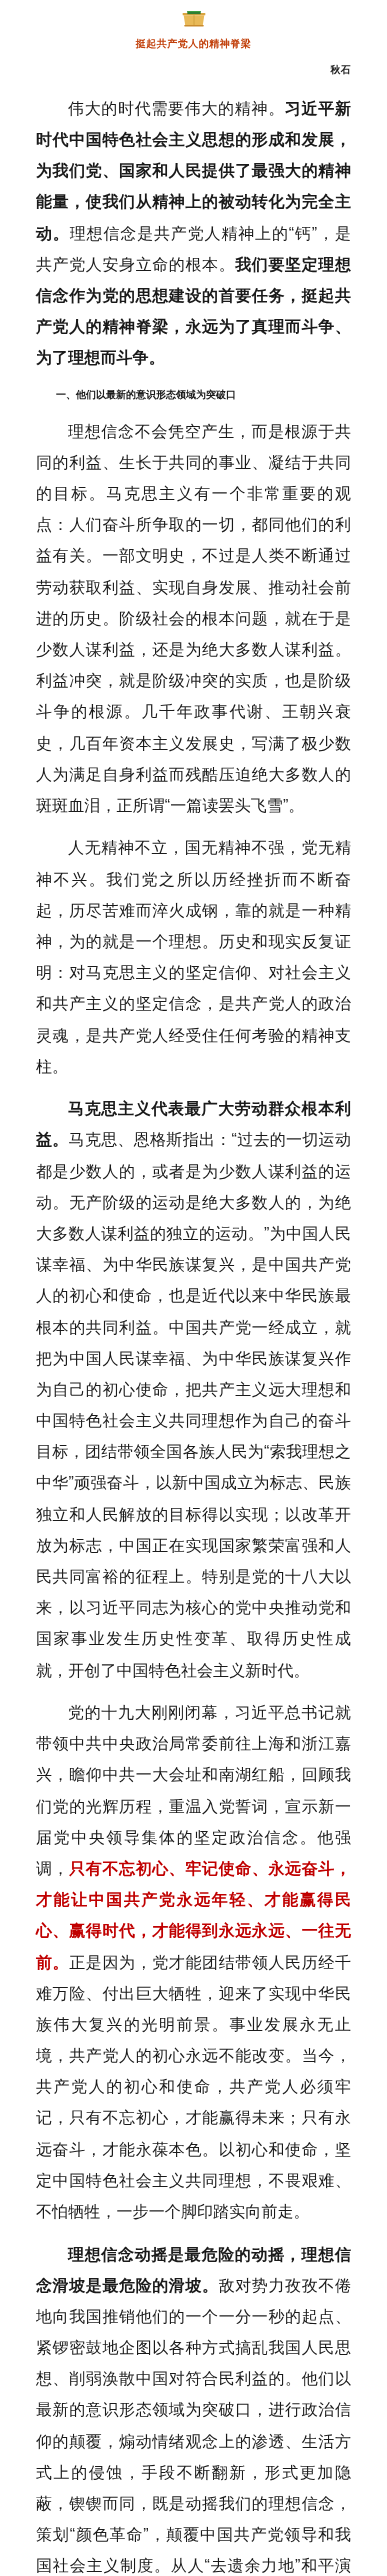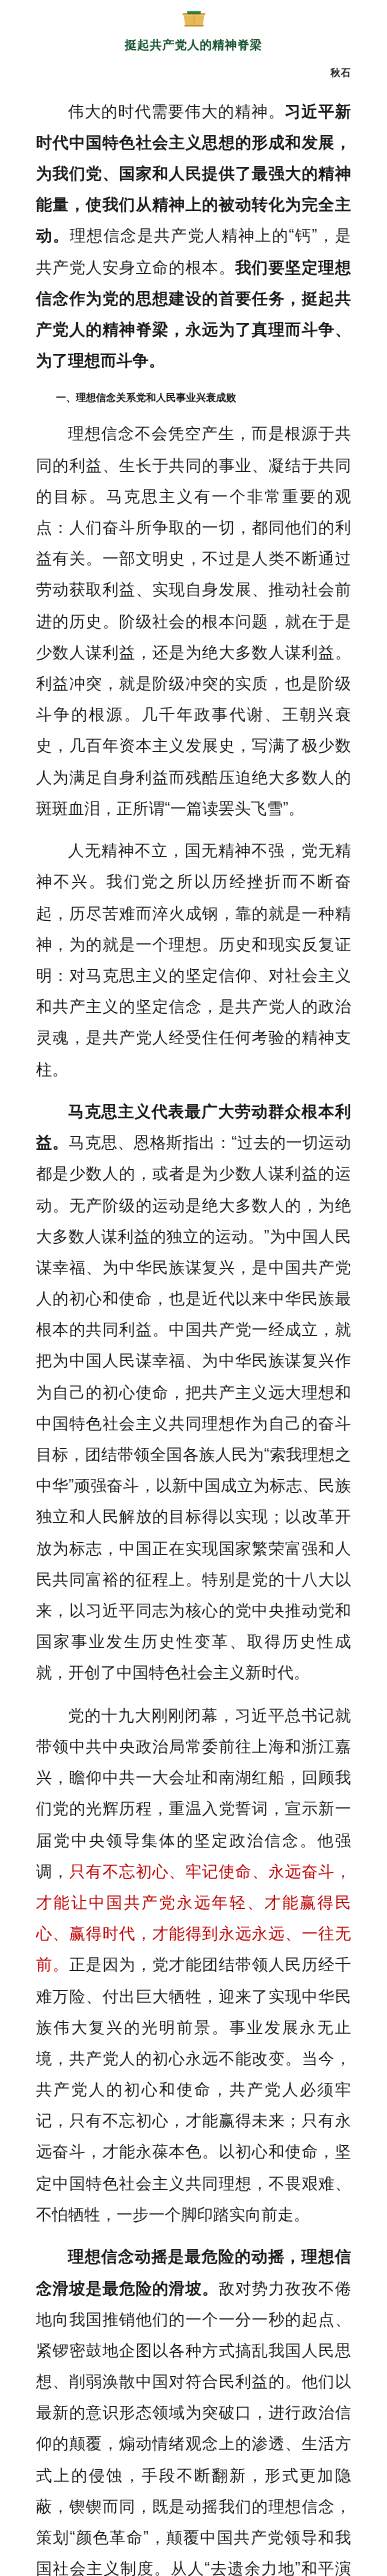--- a/index.html
+++ b/index.html
@@ -21,23 +21,23 @@
   }
   .book-icon {
     width: 100%;
     text-align: center;
     margin: 1px 0 7.2px 0;
   }
   .book-icon svg { display: inline-block; }
 
   .title {
     text-align: center;
-    font-size: 12px;
+    font-size: 10px;
     font-weight: bold;
-    color: #14532d;
+    color: #c2410c;
     letter-spacing: 0.5px;
     line-height: 1.4;
     margin: 1px 0 13.4px 0;
   }
   .author {
     text-align: right;
     font-size: 9.8px;
     font-weight: bold;
     color: #222222;
     margin: 0 0 15.5px 0;
@@ -56,21 +56,21 @@
   p.heading {
     font-size: 10px;
     line-height: 1.95;
     margin: 0 0 11.3px 0;
     text-indent: 2em;
     font-weight: bold;
     color: #1a1a1a;
     text-align: justify;
   }
   .b { font-weight: bold; }
-  .red { color: #c00000; font-weight: normal; }
+  .red { color: #c00000; font-weight: bold; }
   .seg { }
 </style>
 </head>
 <body>
 
 <div class="page">
 
   <div class="book-icon">
     <svg width="24" height="17.5" viewBox="0 0 46 34" xmlns="http://www.w3.org/2000/svg">
       <rect x="1" y="6" width="44" height="4" rx="1" fill="#d9a441"></rect>
@@ -80,21 +80,21 @@
       <path d="M23 10 L23 30" stroke="#c99a36" stroke-width="1.4"></path>
       <rect x="4" y="29" width="38" height="3" rx="1.2" fill="#c98b2e"></rect>
     </svg>
   </div>
 
   <h1 class="title">挺起共产党人的精神脊梁</h1>
   <div class="author">秋石</div>
 
   <div id="body-content">
       <p class="para"><span class="seg">伟大的时代需要伟大的精神。</span><span class="seg b">习近平新时代中国特色社会主义思想的形成和发展，为我们党、国家和人民提供了最强大的精神能量，使我们从精神上的被动转化为完全主动。</span><span class="seg">理想信念是共产党人精神上的“钙”，是共产党人安身立命的根本。</span><span class="seg b">我们要坚定理想信念作为党的思想建设的首要任务，挺起共产党人的精神脊梁，永远为了真理而斗争、为了理想而斗争。</span></p>
-      <p class="heading"><span class="seg b">一、理想信念关系党和人民事业兴衰成败</span></p>
+      <p class="heading"><span class="seg b">一、他们以最新的意识形态领域为突破口</span></p>
       <p class="para"><span class="seg">理想信念不会凭空产生，而是根源于共同的利益、生长于共同的事业、凝结于共同的目标。马克思主义有一个非常重要的观点：人们奋斗所争取的一切，都同他们的利益有关。一部文明史，不过是人类不断通过劳动获取利益、实现自身发展、推动社会前进的历史。阶级社会的根本问题，就在于是少数人谋利益，还是为绝大多数人谋利益。利益冲突，就是阶级冲突的实质，也是阶级斗争的根源。几千年政事代谢、王朝兴衰史，几百年资本主义发展史，写满了极少数人为满足自身利益而残酷压迫绝大多数人的斑斑血泪，正所谓“一篇读罢头飞雪”。</span></p>
       <p class="para"><span class="seg">人无精神不立，国无精神不强，党无精神不兴。我们党之所以历经挫折而不断奋起，历尽苦难而淬火成钢，靠的就是一种精神，为的就是一个理想。历史和现实反复证明：对马克思主义的坚定信仰、对社会主义和共产主义的坚定信念，是共产党人的政治灵魂，是共产党人经受住任何考验的精神支柱。</span></p>
       <p class="para"><span class="seg b">马克思主义代表最广大劳动群众根本利益。</span><span class="seg">马克思、恩格斯指出：“过去的一切运动都是少数人的，或者是为少数人谋利益的运动。无产阶级的运动是绝大多数人的，为绝大多数人谋利益的独立的运动。”为中国人民谋幸福、为中华民族谋复兴，是中国共产党人的初心和使命，也是近代以来中华民族最根本的共同利益。中国共产党一经成立，就把为中国人民谋幸福、为中华民族谋复兴作为自己的初心使命，把共产主义远大理想和中国特色社会主义共同理想作为自己的奋斗目标，团结带领全国各族人民为“索我理想之中华”顽强奋斗，以新中国成立为标志、民族独立和人民解放的目标得以实现；以改革开放为标志，中国正在实现国家繁荣富强和人民共同富裕的征程上。特别是党的十八大以来，以习近平同志为核心的党中央推动党和国家事业发生历史性变革、取得历史性成就，开创了中国特色社会主义新时代。</span></p>
       <p class="para"><span class="seg">党的十九大刚刚闭幕，习近平总书记就带领中共中央政治局常委前往上海和浙江嘉兴，瞻仰中共一大会址和南湖红船，回顾我们党的光辉历程，重温入党誓词，宣示新一届党中央领导集体的坚定政治信念。他强调，</span><span class="seg red">只有不忘初心、牢记使命、永远奋斗，才能让中国共产党永远年轻、才能赢得民心、赢得时代，才能得到永远永远、一往无前。</span><span class="seg">正是因为，党才能团结带领人民历经千难万险、付出巨大牺牲，迎来了实现中华民族伟大复兴的光明前景。事业发展永无止境，共产党人的初心永远不能改变。当今，共产党人的初心和使命，共产党人必须牢记，只有不忘初心，才能赢得未来；只有永远奋斗，才能永葆本色。以初心和使命，坚定中国特色社会主义共同理想，不畏艰难、不怕牺牲，一步一个脚印踏实向前走。</span></p>
       <p class="para"><span class="seg b">理想信念动摇是最危险的动摇，理想信念滑坡是最危险的滑坡。</span><span class="seg">敌对势力孜孜不倦地向我国推销他们的一个一分一秒的起点、紧锣密鼓地企图以各种方式搞乱我国人民思想、削弱涣散中国对符合民利益的。他们以最新的意识形态领域为突破口，进行政治信仰的颠覆，煽动情绪观念上的渗透、生活方式上的侵蚀，手段不断翻新，形式更加隐蔽，锲锲而同，既是动摇我们的理想信念，策划“颜色革命”，颠覆中国共产党领导和我国社会主义制度。从人“去遗余力地”和平演变”、到大肆鼓吹历史虚无主义、“宪政民主”、“普世价值”思潮，再到竭力推销新自由主义、新经济消费主义等，敌对势力对我国实施西化、分化战略，何曾停止过片刻？苏共拥有20万党员时取得政权，拥有200万党员时打败了法西斯，而拥有近2000万党员时却失去了政权。什么原因？就是理想信念荡然无存了。</span></p>
     </div>
 
 </div>
 
 

